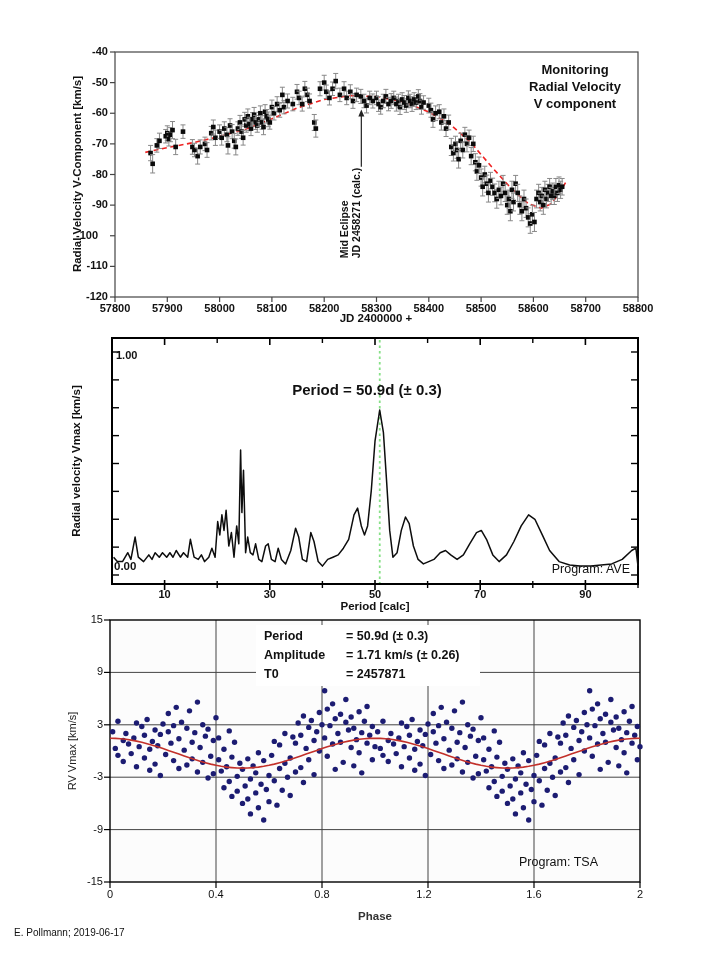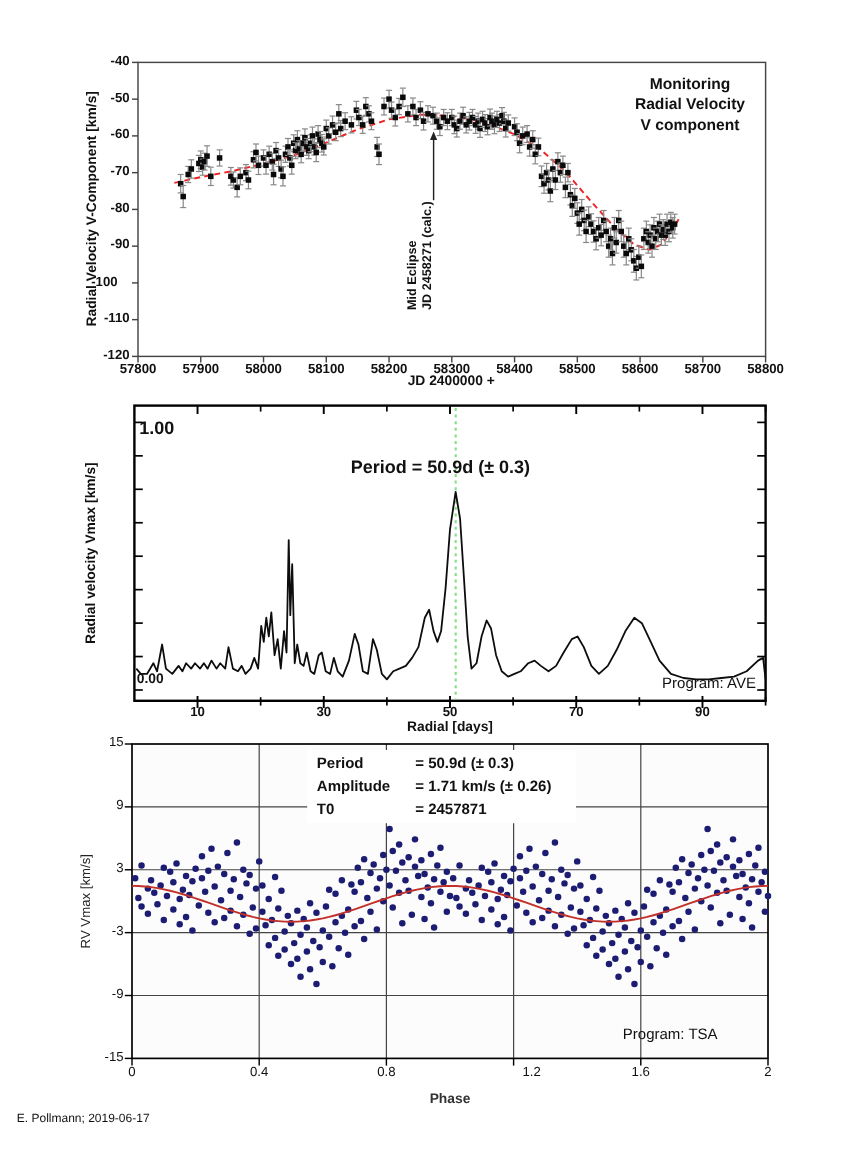--- a/index.html
+++ b/index.html
@@ -1125,22 +1125,22 @@
     <div>Monitoring</div>
     <div>Radial Velocity</div>
     <div>V component</div>
   </div>
   <div class="lbl" id="eclipse-note" style="left:350px;top:213px;">
     <div>Mid Eclipse</div>
     <div>JD 2458271 (calc.)</div>
   </div>
 
   <div class="vlabel axis-title" style="left:76px;top:461px;">Radial velocity Vmax [km/s]</div>
-  <div class="lbl axis-title cx" style="left:375px;top:600px;">Radial [days]</div>
-  <div class="lbl b" style="left:116px;top:349px;font-size:15px;">1.00</div>
+  <div class="lbl axis-title cx" style="left:375px;top:600px;">Period [calc]</div>
+  <div class="lbl b" style="left:116px;top:349px;font-size:11px;">1.00</div>
   <div class="lbl b" style="left:114px;top:560px;font-size:11.5px;">0.00</div>
   <div class="lbl" id="c2-annot" style="left:367px;top:381px;">Period = 50.9d (± 0.3)</div>
   <div class="lbl program" style="left:500px;top:562px;">Program: AVE</div>
 
   <div class="vlabel" style="left:72px;top:751px;font-size:11px;color:#222;">RV Vmax [km/s]</div>
   <div class="lbl cx" style="left:375px;top:910px;font-size:11.5px;color:#333;font-weight:bold;">Phase</div>
   <div id="c3-results" style="left:256px;top:625px;width:212px;">
     <div class="row">
       <span class="rl">Period</span>
       <span>= 50.9d (± 0.3)</span>
@@ -1180,21 +1180,21 @@
       <div class="tick b right" style="left: 66px; top: 259.375px; width: 42px;">-110</div>
       <div class="tick b right" style="left: 66px; top: 290px; width: 42px;">-120</div>
       <div class="tick b center" style="left: 144.6px; top: 588px; width: 40px;">10</div>
       <div class="tick b center" style="left: 249.8px; top: 588px; width: 40px;">30</div>
       <div class="tick b center" style="left: 355px; top: 588px; width: 40px;">50</div>
       <div class="tick b center" style="left: 460.2px; top: 588px; width: 40px;">70</div>
       <div class="tick b center" style="left: 565.4px; top: 588px; width: 40px;">90</div>
       <div class="tick center" style="left: 90px; top: 888px; width: 40px;">0</div>
       <div class="tick center" style="left: 196px; top: 888px; width: 40px;">0.4</div>
       <div class="tick center" style="left: 302px; top: 888px; width: 40px;">0.8</div>
-      <div class="tick center" style="left: 423px; top: 888px; width: 40px;">1.2</div>
+      <div class="tick center" style="left: 404px; top: 888px; width: 40px;">1.2</div>
       <div class="tick center" style="left: 514px; top: 888px; width: 40px;">1.6</div>
       <div class="tick center" style="left: 620px; top: 888px; width: 40px;">2</div>
       <div class="tick right" style="left: 61px; top: 613px; width: 42px;">15</div>
       <div class="tick right" style="left: 61px; top: 665.4px; width: 42px;">9</div>
       <div class="tick right" style="left: 61px; top: 717.8px; width: 42px;">3</div>
       <div class="tick right" style="left: 61px; top: 770.2px; width: 42px;">-3</div>
       <div class="tick right" style="left: 61px; top: 822.6px; width: 42px;">-9</div>
       <div class="tick right" style="left: 61px; top: 875px; width: 42px;">-15</div>
     </div>
 </div>

